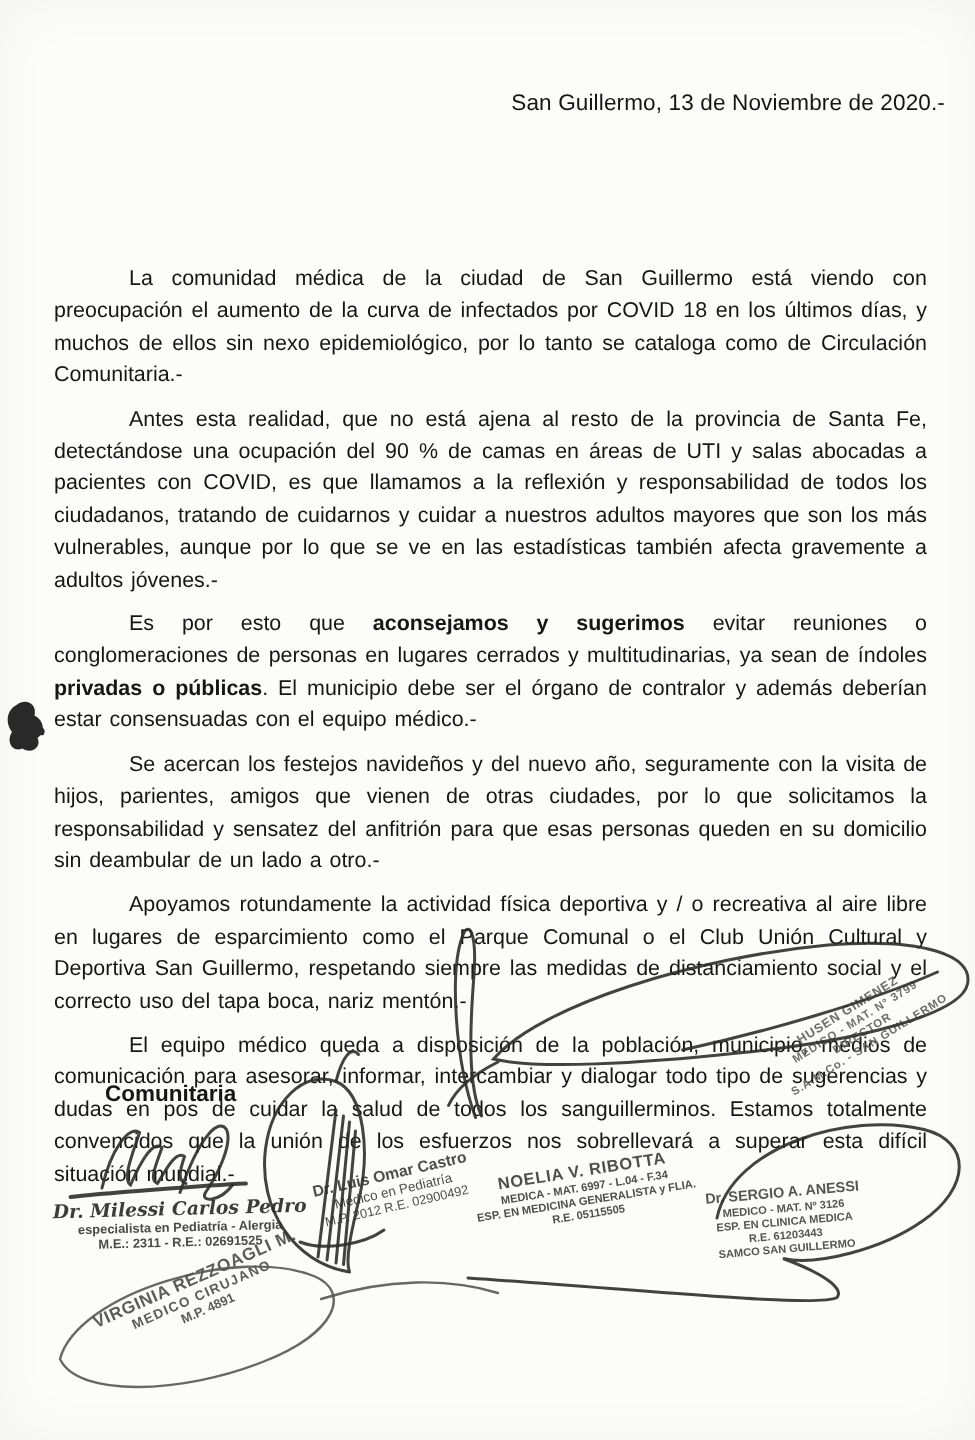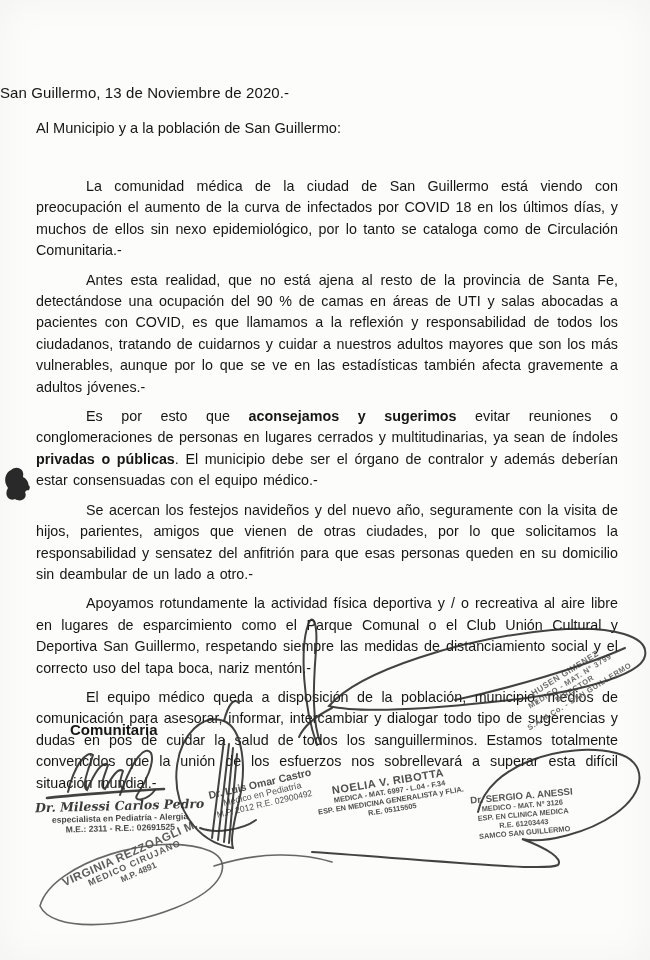--- a/index.html
+++ b/index.html
@@ -4,21 +4,21 @@
 <style>
   html,body { margin:0; padding:0; background:#9a9a9a; }
   .page {
     position:relative; width:650px; height:960px; margin:0 auto;
     background:#fcfcfa; overflow:hidden;
     font-family:"Liberation Sans", sans-serif; color:#161616;
     box-shadow: inset 0 0 40px rgba(0,0,0,0.04);
   }
   .date {
     position:absolute; top:60px; left:0; right:20px;
-    font-size:15px; letter-spacing:0.1px;margin-top:24px;
+    text-align:right; font-size:15px; letter-spacing:0.1px;
   }
   .salutation {
     position:absolute; top:120px; left:36px; font-size:14.6px;
   }
   .body-text {
     position:absolute; top:176px; left:36px; width:582px;
     font-size:14.3px; line-height:21.4px; text-align:justify;
     word-spacing:1.2px;
   }
   .body-text p { margin:0 0 8px 0; text-indent:50px; }
@@ -55,21 +55,20 @@
   .sig-overlay path.thin { stroke-width:1.6; stroke:#565656; }
   .sig-overlay path.fill { fill:#191919; stroke:none; opacity:0.93; }
 </style>
 </head>
 <body>
 
 <div class="page">
 
   <div class="date">San Guillermo, 13 de Noviembre de 2020.-</div>
 
-  <div class="salutation">Al Municipio y a la población de San Guillermo:</div>
 
   <div class="body-text">
     <p><span>La comunidad médica de la ciudad de San Guillermo está viendo con preocupación el aumento de la curva de infectados por COVID 18 en los últimos días, y muchos de ellos sin nexo epidemiológico, por lo tanto se cataloga como de Circulación Comunitaria.-</span></p>
     <p><span>Antes esta realidad, que no está ajena al resto de la provincia de Santa Fe, detectándose una ocupación del 90 % de camas en áreas de UTI y salas abocadas a pacientes con COVID, es que llamamos a la reflexión y responsabilidad de todos los ciudadanos, tratando de cuidarnos y cuidar a nuestros adultos mayores que son los más vulnerables, aunque por lo que se ve en las estadísticas también afecta gravemente a adultos jóvenes.-</span></p>
     <p><span>Es por esto que </span><span class="b">aconsejamos y sugerimos</span><span> evitar reuniones o conglomeraciones de personas en lugares cerrados y multitudinarias, ya sean de índoles </span><span class="b">privadas o públicas</span><span>. El municipio debe ser el órgano de contralor y además deberían estar consensuadas con el equipo médico.-</span></p>
     <p><span>Se acercan los festejos navideños y del nuevo año, seguramente con la visita de hijos, parientes, amigos que vienen de otras ciudades, por lo que solicitamos la responsabilidad y sensatez del anfitrión para que esas personas queden en su domicilio sin deambular de un lado a otro.-</span></p>
     <p><span>Apoyamos rotundamente la actividad física deportiva y / o recreativa al aire libre en lugares de esparcimiento como el Parque Comunal o el Club Unión Cultural y Deportiva San Guillermo, respetando siempre las medidas de distanciamiento social y el correcto uso del tapa boca, nariz mentón.-</span></p>
     <p><span>El equipo médico queda a disposición de la población, municipio, medios de comunicación para asesorar, informar, intercambiar y dialogar todo tipo de sugerencias y dudas en pos de cuidar la salud de todos los sanguillerminos. Estamos totalmente convencidos que la unión de los esfuerzos nos sobrellevará a superar esta difícil situación mundial.-</span></p>
   </div>
 

